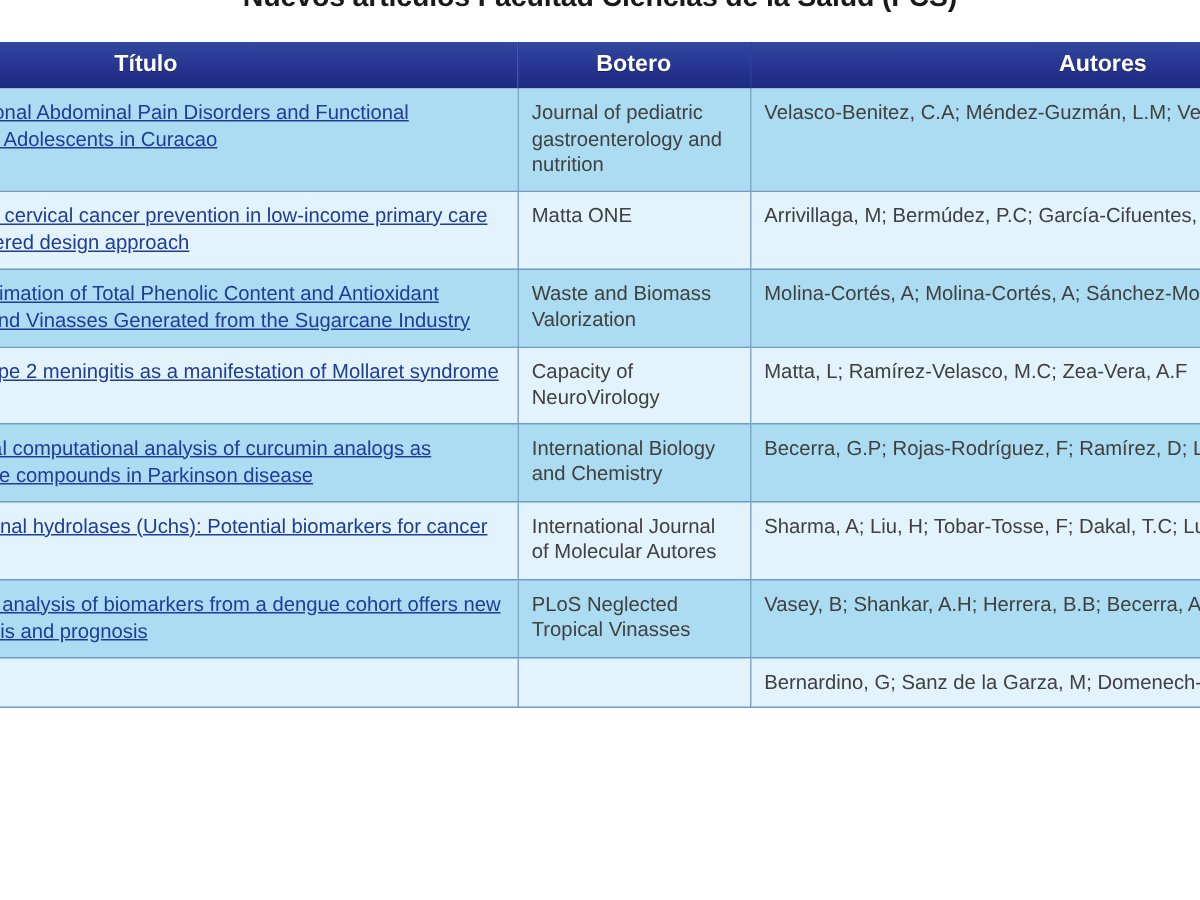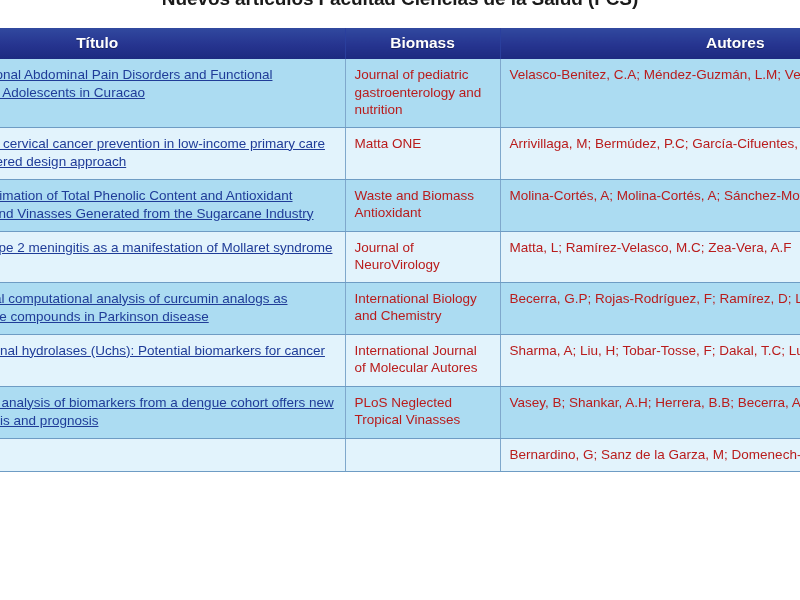--- a/index.html
+++ b/index.html
@@ -84,21 +84,21 @@
   td.title-cell .link {
     color: #1F3C98;
     text-decoration: underline;
     display: inline;
     cursor: pointer;
     font-size: 13.5px;
     line-height: 18px;
   }
   td.revista-cell,
   td.autores-cell {
-    color: #b91c1c;
+    color: #404040;
     white-space: normal;
   }
   td.autores-cell { white-space: nowrap; }
   td.revista-cell { white-space: normal; }
 </style>
 </head>
 <body>
 
 <div id="page">
 
@@ -109,21 +109,21 @@
   <div class="table-scroller">
     <table class="articles">
       <colgroup>
         <col class="c-title">
         <col class="c-revista">
         <col class="c-autores">
       </colgroup>
       <thead>
         <tr>
           <th>Título</th>
-          <th>Biomass</th>
+          <th>Botero</th>
           <th>Autores</th>
         </tr>
       </thead>
       <tbody>
 
         <tr class="alt-a">
           <td class="title-cell">
             <span class="link">Epidemiology of Functional Abdominal Pain Disorders and Functional Defecation Disorders in Adolescents in Curacao</span>
           </td>
           <td class="revista-cell">Journal of pediatric gastroenterology and nutrition</td>
@@ -135,29 +135,29 @@
             <span class="link">Self-care prototypes for cervical cancer prevention in low-income primary care settings: A human-centered design approach</span>
           </td>
           <td class="revista-cell">Matta ONE</td>
           <td class="autores-cell">Arrivillaga, M; Bermúdez, P.C; García-Cifuentes, J.P; Botero, J</td>
         </tr>
 
         <tr class="alt-a">
           <td class="title-cell">
             <span class="link">Spectrophotometric Estimation of Total Phenolic Content and Antioxidant Capacity of Molasses and Vinasses Generated from the Sugarcane Industry</span>
           </td>
-          <td class="revista-cell">Waste and Biomass Antioxidant</td>
+          <td class="revista-cell">Waste and Biomass Valorization</td>
           <td class="autores-cell">Molina-Cortés, A; Molina-Cortés, A; Sánchez-Motta, T; Tobar-Tosse, F; Quimbaya, M</td>
         </tr>
 
         <tr class="alt-b">
           <td class="title-cell">
             <span class="link">Herpes simplex virus type 2 meningitis as a manifestation of Mollaret syndrome</span>
           </td>
-          <td class="revista-cell">Journal of NeuroVirology</td>
+          <td class="revista-cell">Capacity of NeuroVirology</td>
           <td class="autores-cell">Matta, L; Ramírez-Velasco, M.C; Zea-Vera, A.F</td>
         </tr>
 
         <tr class="alt-a">
           <td class="title-cell">
             <span class="link">Structural and functional computational analysis of curcumin analogs as potential neuroprotective compounds in Parkinson disease</span>
           </td>
           <td class="revista-cell">International Biology and Chemistry</td>
           <td class="autores-cell">Becerra, G.P; Rojas-Rodríguez, F; Ramírez, D; Loaiza, A.E; Tobar-Tosse, F; Mejía, S.M; González, J</td>
         </tr>

